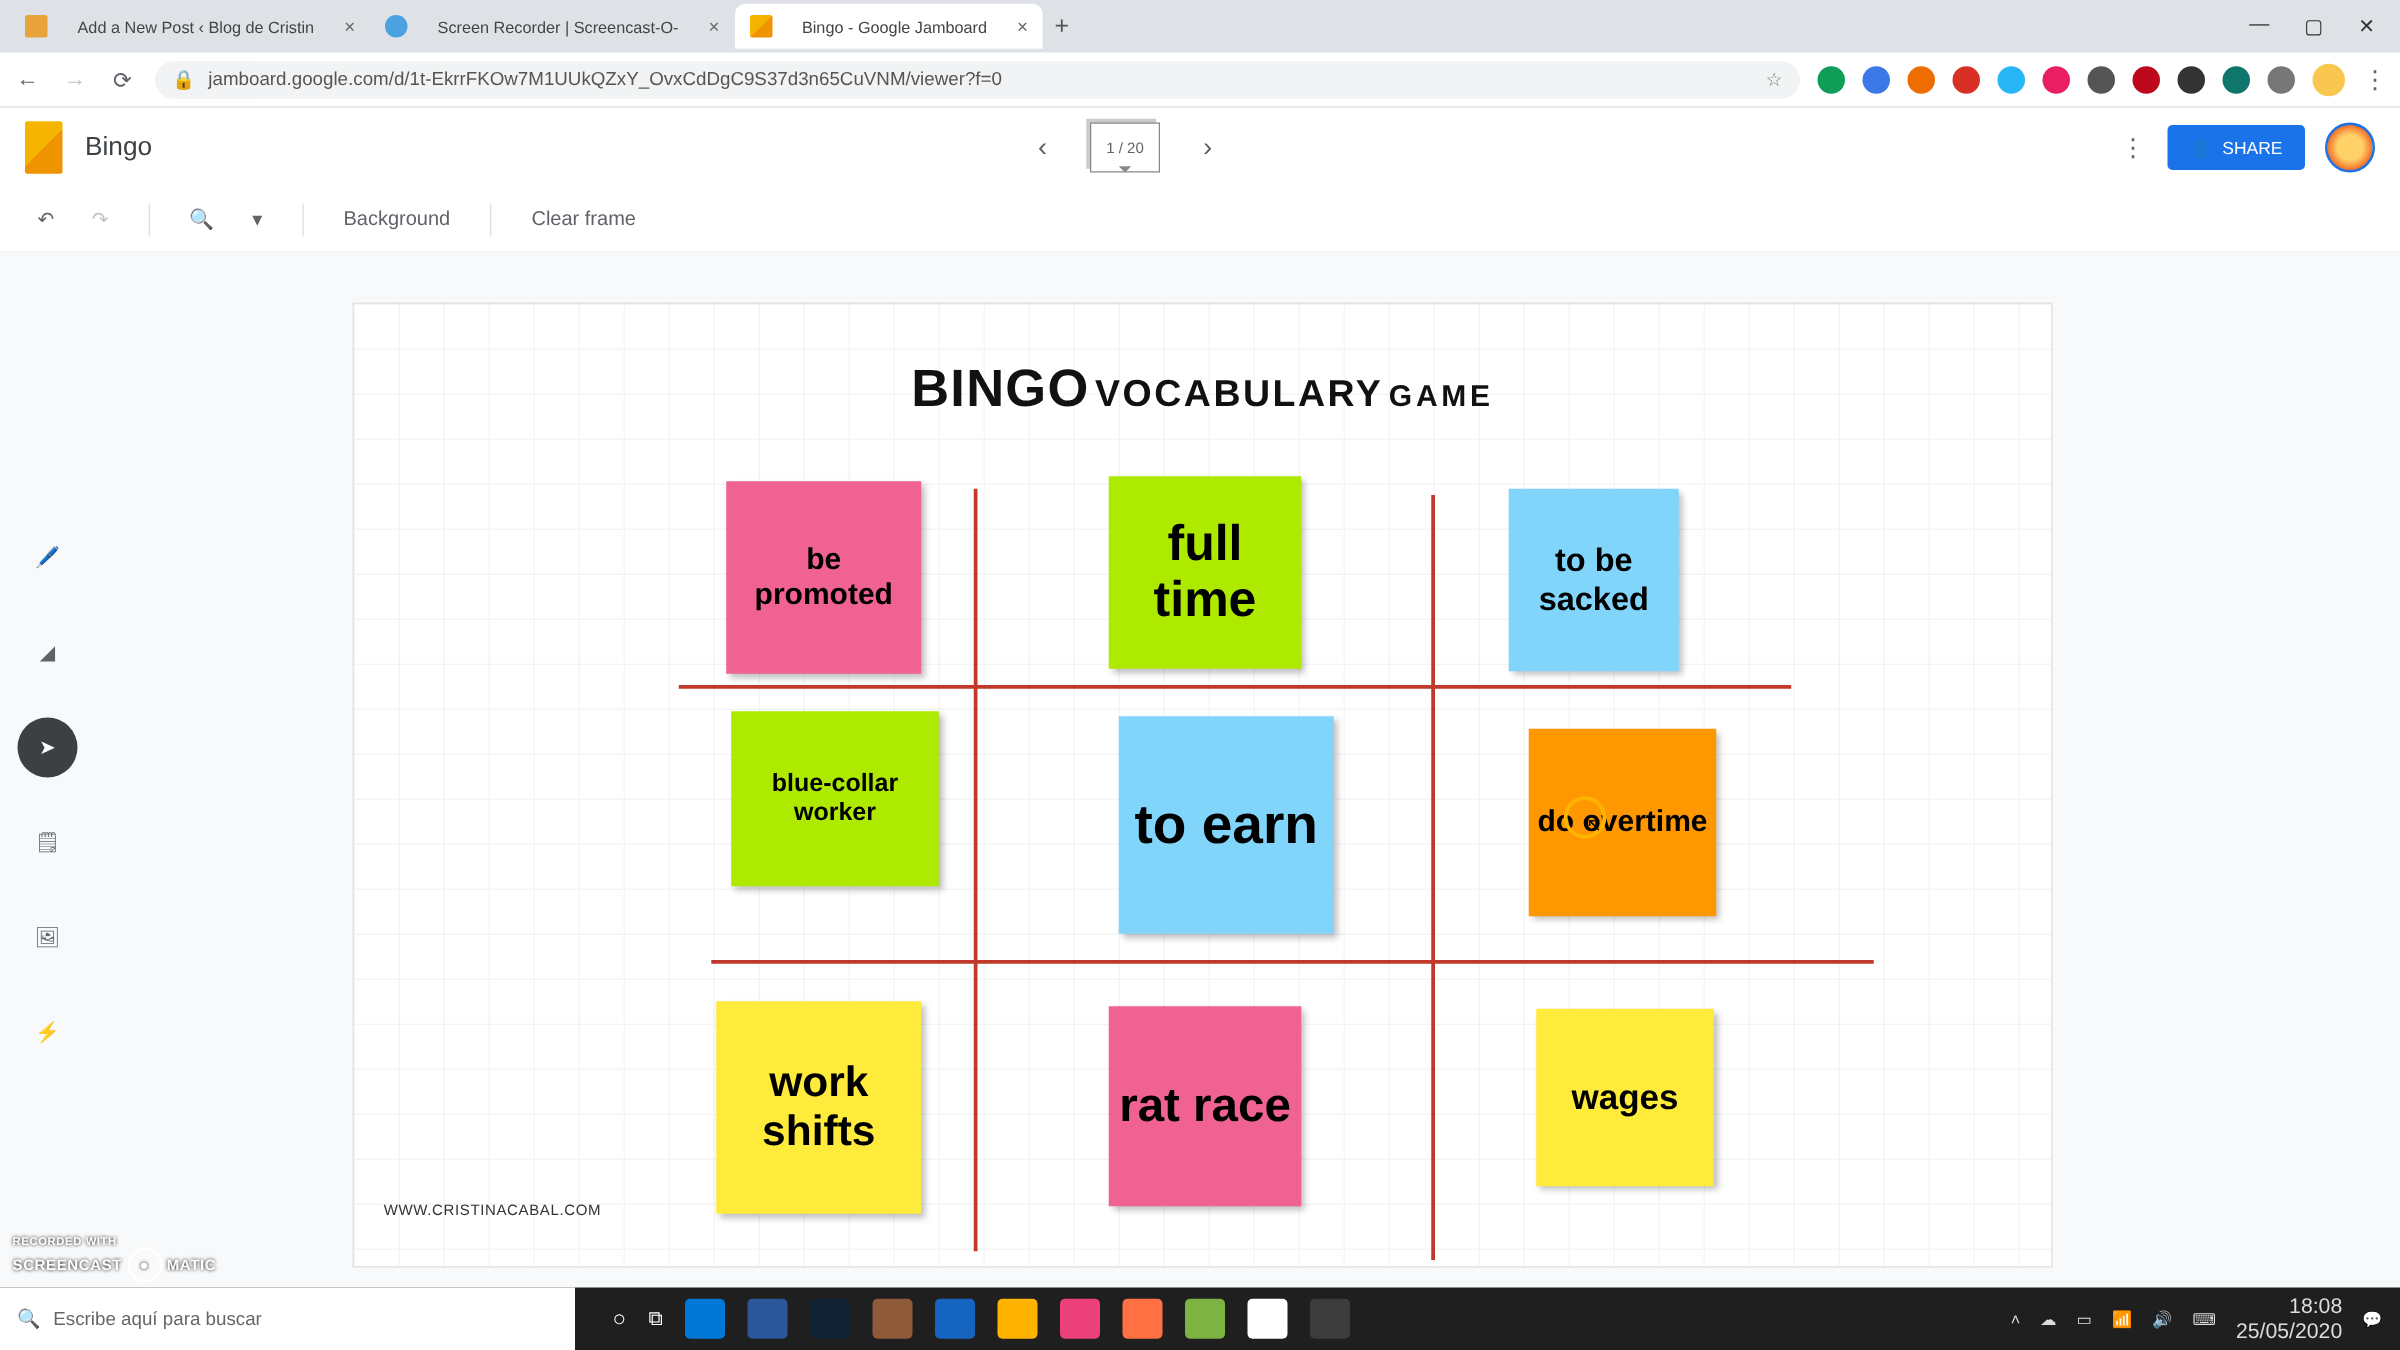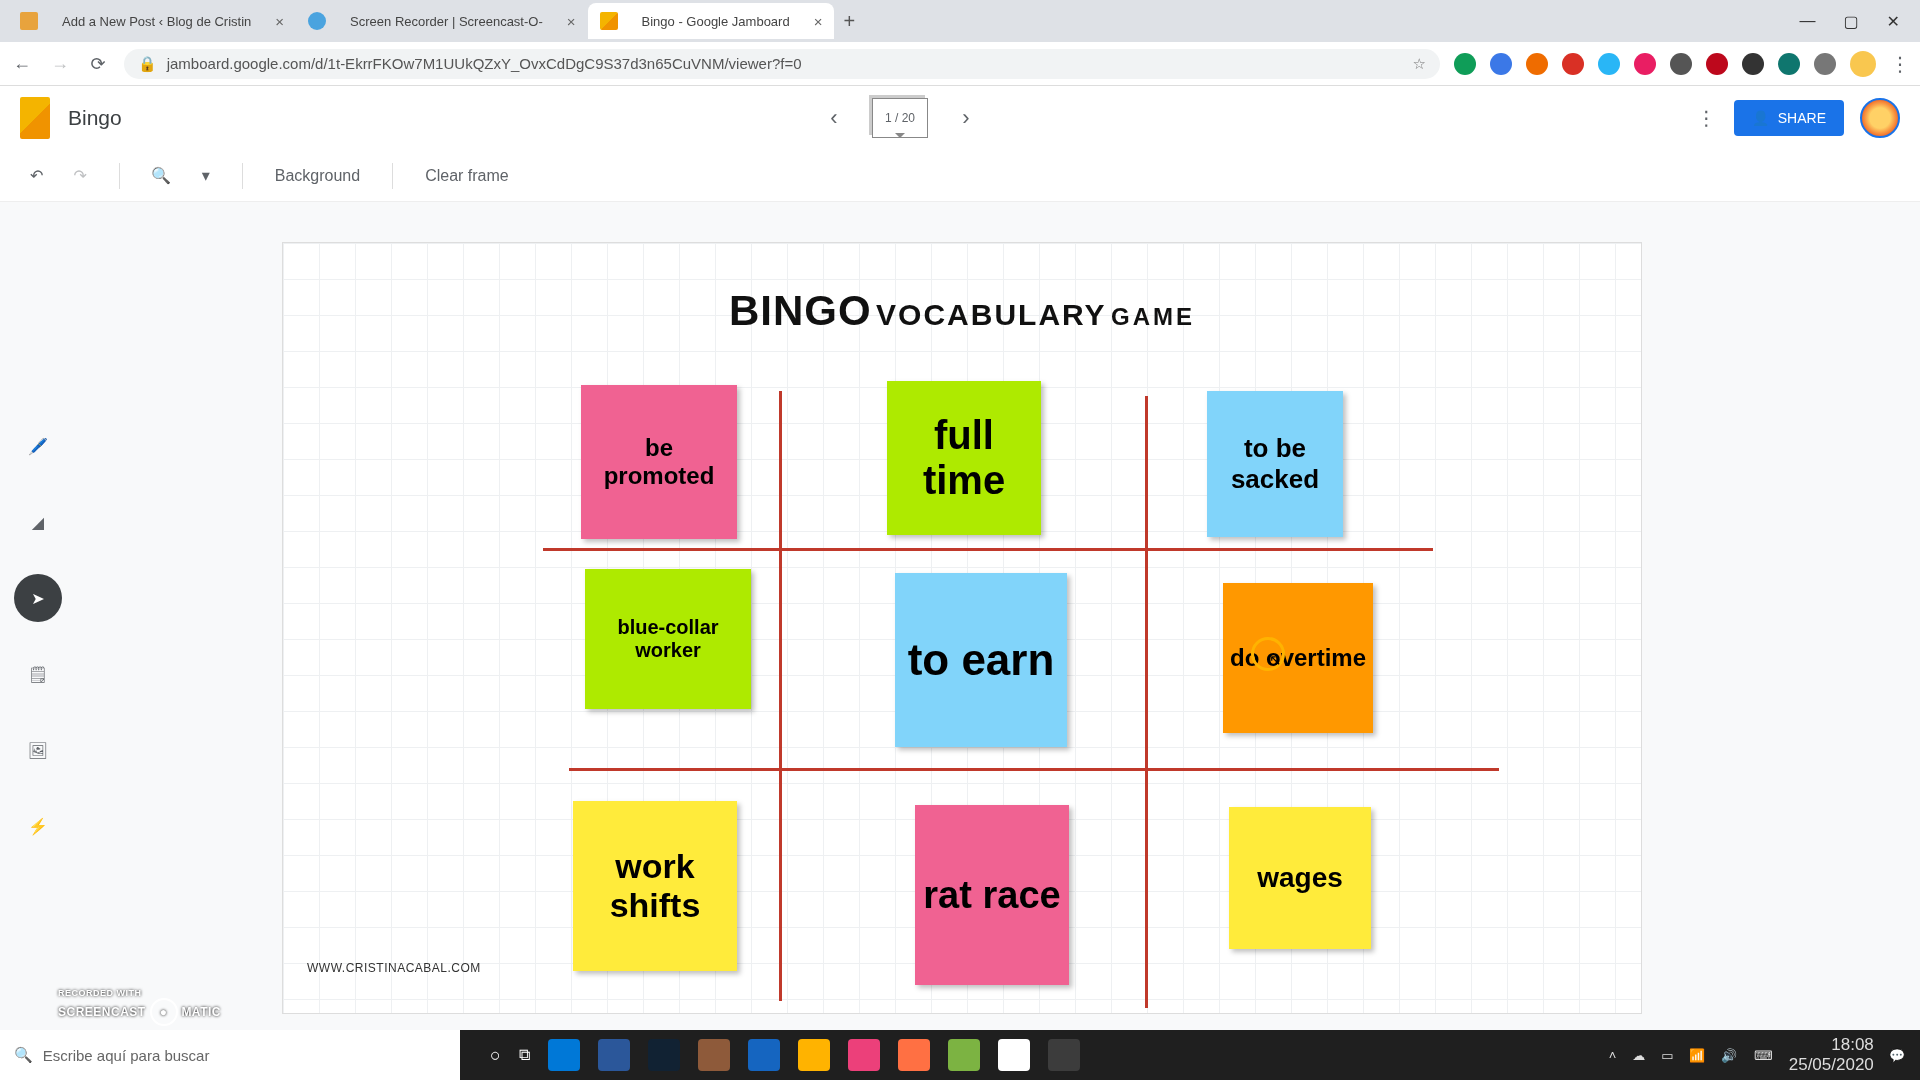--- a/index.html
+++ b/index.html
@@ -69,21 +69,21 @@
   .cursor-arrow { position:absolute; font-size:15px; color:#000; }
 
   
   .taskbar { position:absolute; bottom:0; left:0; right:0; height:50px; background:#1f1f1f; display:flex; align-items:center; color:#ddd; font-size:13px; }
   .search-box { display:flex; align-items:center; gap:10px; background:#fff; color:#666; height:50px; padding:0 14px; font-size:15px; flex:0 0 460px; }
   .task-icons { display:flex; gap:18px; align-items:center; margin-left:30px; }
   .task-icons .ti { width:32px; height:32px; border-radius:4px; }
   .tray { margin-left:auto; display:flex; align-items:center; gap:16px; padding-right:14px; }
   .clock { text-align:right; line-height:1.15; font-size:17px; }
 
-  .watermark { position:absolute; left:10px; bottom:54px; font-size:12px; color:#fff; text-shadow:0 0 3px #000; font-weight:700; letter-spacing:.5px; display:flex; align-items:center; gap:4px;margin-left:48px;}
+  .watermark { position:absolute; left:10px; bottom:54px; font-size:12px; color:#fff; text-shadow:0 0 3px #000; font-weight:700; letter-spacing:.5px; display:flex; align-items:center; gap:4px;}
   .watermark .rec { width:28px;height:28px;border:2px solid #fff;border-radius:50%;display:inline-flex;align-items:center;justify-content:center;background:rgba(255,255,255,.2);}
 </style>
 </head>
 <body>
 
 <div class="browser-chrome">
   <div class="tab-strip">
     <div class="tab">
       <span class="favicon" style="background:#e8a33d"></span>
       <span>Add a New Post ‹ Blog de Cristin</span>
@@ -204,21 +204,21 @@
     <div class="sticky sky" style="left:612px;top:330px;width:172px;height:174px;font-size:44px">
         <span>to earn</span>
       </div>
     <div class="sticky orange" style="left:940px;top:340px;width:150px;height:150px;font-size:24px">
         <span>do overtime</span>
       </div>
 
     <div class="sticky yellow" style="left:290px;top:558px;width:164px;height:170px;font-size:34px">
         <span>work shifts</span>
       </div>
-    <div class="sticky pink" style="left:632px;top:562px;width:154px;height:180px;font-size:38px">
+    <div class="sticky pink" style="left:604px;top:562px;width:154px;height:160px;font-size:38px">
         <span>rat race</span>
       </div>
     <div class="sticky yellow" style="left:946px;top:564px;width:142px;height:142px;font-size:28px">
         <span>wages</span>
       </div>
 
     <div class="footer-cred">WWW.CRISTINACABAL.COM</div>
 
     <div class="cursor-ring" style="left:968px;top:394px"></div>
     <div class="cursor-arrow" style="left:986px;top:408px">↖</div>

